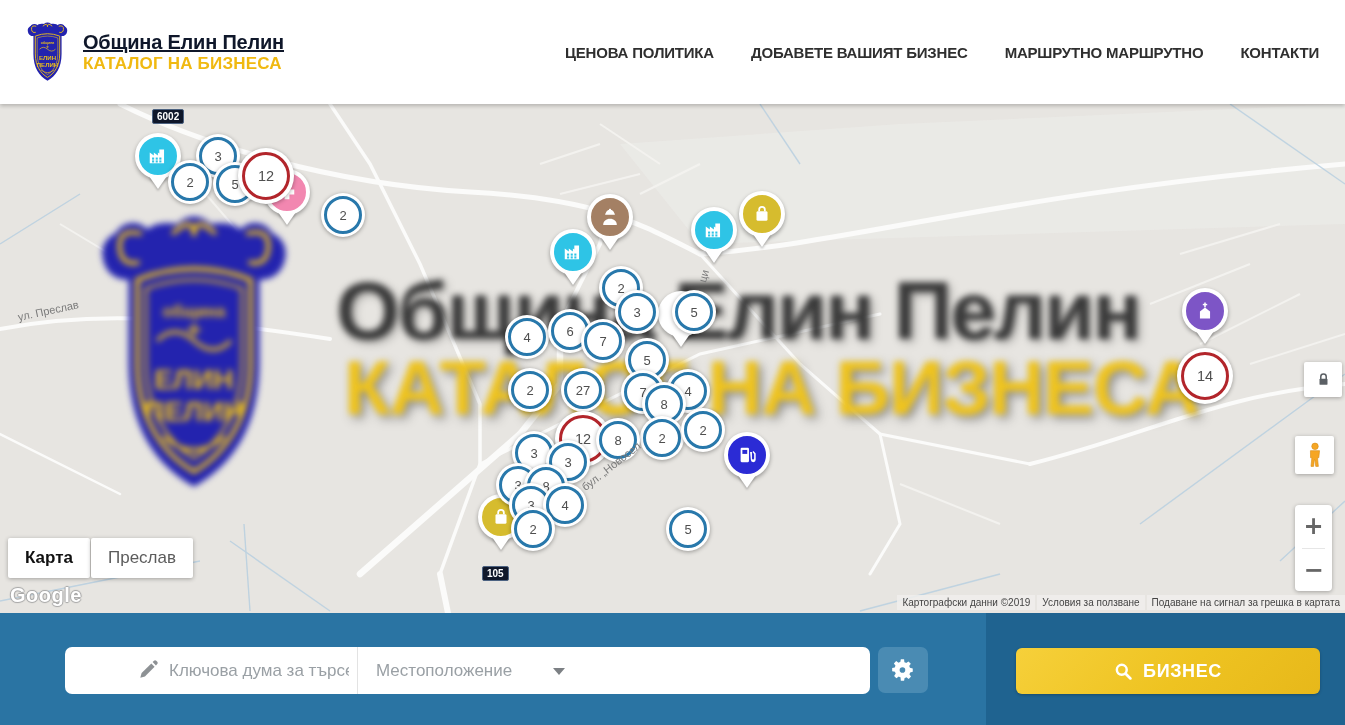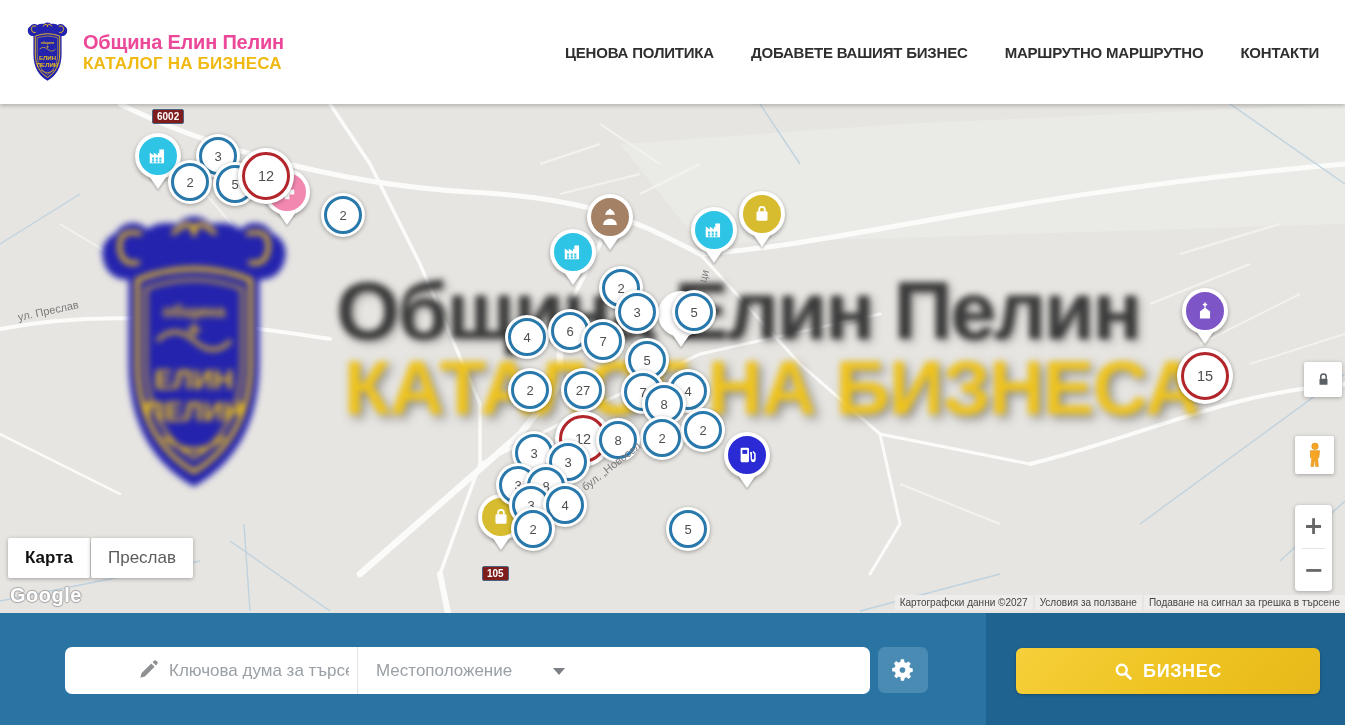--- a/index.html
+++ b/index.html
@@ -5,35 +5,35 @@
   html,body{margin:0;padding:0;width:1345px;height:725px;overflow:hidden;
     font-family:"Liberation Sans",sans-serif;background:#fff;}
   .stage{position:relative;width:1345px;height:725px;overflow:hidden;}
 
   
   .header{position:absolute;top:0;left:0;width:1345px;height:104px;background:#fff;
     z-index:20;box-shadow:0 2px 4px rgba(0,0,0,.22);display:flex;align-items:center;}
   .logo-wrap{display:flex;align-items:center;margin-left:24px;cursor:pointer;}
   .logo-crest{width:47px;height:61px;flex:0 0 auto;}
   .logo-text{margin-left:12px;line-height:1.15;}
-  .site-title{font-size:20px;font-weight:700;color:#ec4899;letter-spacing:-.2px;}
+  .site-title{font-size:20px;font-weight:700;color:#0f172a;letter-spacing:-.2px;text-decoration:underline;}
   .site-subtitle{font-size:17px;font-weight:700;color:#f0b911;letter-spacing:.2px;}
   .nav{margin-left:auto;display:flex;align-items:flex-end;gap:37px;padding-right:26px;}
   .nav a{text-decoration:none;color:#2f2f2f;font-size:15px;font-weight:700;
     letter-spacing:-.2px;cursor:pointer;white-space:nowrap;}
 
   
   .map{position:absolute;top:104px;left:0;width:1345px;height:509px;background:#e7e5e1;
     overflow:hidden;cursor:grab;}
   .roads{position:absolute;top:0;left:0;z-index:1;}
 
   .road-label{position:absolute;z-index:2;font-size:11px;color:#7a7a7a;white-space:nowrap;
     transform-origin:left center;}
   .road-badge{position:absolute;z-index:2;font-size:10px;font-weight:700;color:#fff;
-    background:#7f1d1d;border:1px solid #4d6382;border-radius:2px;padding:0 4px;line-height:13px;}
+    background:#0f172a;border:1px solid #4d6382;border-radius:2px;padding:0 4px;line-height:13px;}
 
   
   .watermark{position:absolute;inset:0;z-index:3;filter:blur(3px);pointer-events:none;}
   .wm-crest{position:absolute;left:85px;top:110px;width:218px;height:284px;}
   .wm-line1{position:absolute;left:336px;top:166px;font-size:82px;font-weight:700;
     color:#3a3a3a;letter-spacing:-2px;white-space:nowrap;line-height:1;
     text-shadow:3px 3px 7px rgba(0,0,0,.30);}
   .wm-line2{position:absolute;left:344px;top:246px;font-size:76px;font-weight:700;
     color:#eec31e;letter-spacing:-1px;white-space:nowrap;line-height:1;
     text-shadow:4px 4px 8px rgba(45,45,45,.55);}
@@ -398,38 +398,38 @@
         <div class="cluster" style="height: 44px; width: 44px; left: 543px; top: 379px;">
           <div class="ring" style="height: 32px; width: 32px; border: 3px solid rgb(40, 120, 171); font-size: 13px;">4</div>
         </div>
         <div class="cluster" style="height: 44px; width: 44px; left: 511px; top: 403px;">
           <div class="ring" style="height: 32px; width: 32px; border: 3px solid rgb(40, 120, 171); font-size: 13px;">2</div>
         </div>
         <div class="cluster" style="height: 44px; width: 44px; left: 666px; top: 403px;">
           <div class="ring" style="height: 32px; width: 32px; border: 3px solid rgb(40, 120, 171); font-size: 13px;">5</div>
         </div>
         <div class="cluster" style="height: 56px; width: 56px; left: 1177px; top: 244px;">
-          <div class="ring" style="height: 42px; width: 42px; border: 3.5px solid rgb(178, 37, 43); font-size: 14.5px;">15</div>
+          <div class="ring" style="height: 42px; width: 42px; border: 3.5px solid rgb(178, 37, 43); font-size: 14.5px;">14</div>
         </div>
         <span class="road-badge" style="left: 152px; top: 5px;">6002</span>
         <span class="road-badge" style="left: 482px; top: 462px;">105</span>
         <span class="road-label" style="left: 18px; top: 207px; transform: rotate(-12deg);">ул. Преслав</span>
         <span class="road-label" style="left: 583px; top: 378px; transform: rotate(-38deg);">бул. „Новосел</span>
         <span class="road-label" style="left: 702px; top: 172px; transform: rotate(-75deg);">ци</span>
       </div>
 
     <div class="map-type">
       <button class="mt-btn mt-map">Карта</button>
       <button class="mt-btn mt-sat">Преслав</button>
     </div>
     <div class="google-logo">Google</div>
     <div class="attribution">
-      <span>Картографски данни ©2027</span>
+      <span>Картографски данни ©2019</span>
       <span class="attr-link">Условия за ползване</span>
-      <span class="attr-link">Подаване на сигнал за грешка в търсене</span>
+      <span class="attr-link">Подаване на сигнал за грешка в картата</span>
     </div>
 
     <button class="ctrl-btn lock-btn">
       <svg width="17" height="17" viewBox="0 0 20 20">
         <path fill="none" stroke="#5b6065" stroke-width="1.8" d="M6.8 9.5V6.8a3.2 3.2 0 0 1 6.4 0v2.7"></path>
         <rect x="5.3" y="9" width="9.4" height="7.3" rx="1" fill="#5b6065"></rect>
       </svg>
     </button>
     <button class="ctrl-btn pegman-btn">
       <svg width="22" height="26" viewBox="0 0 20 24">

